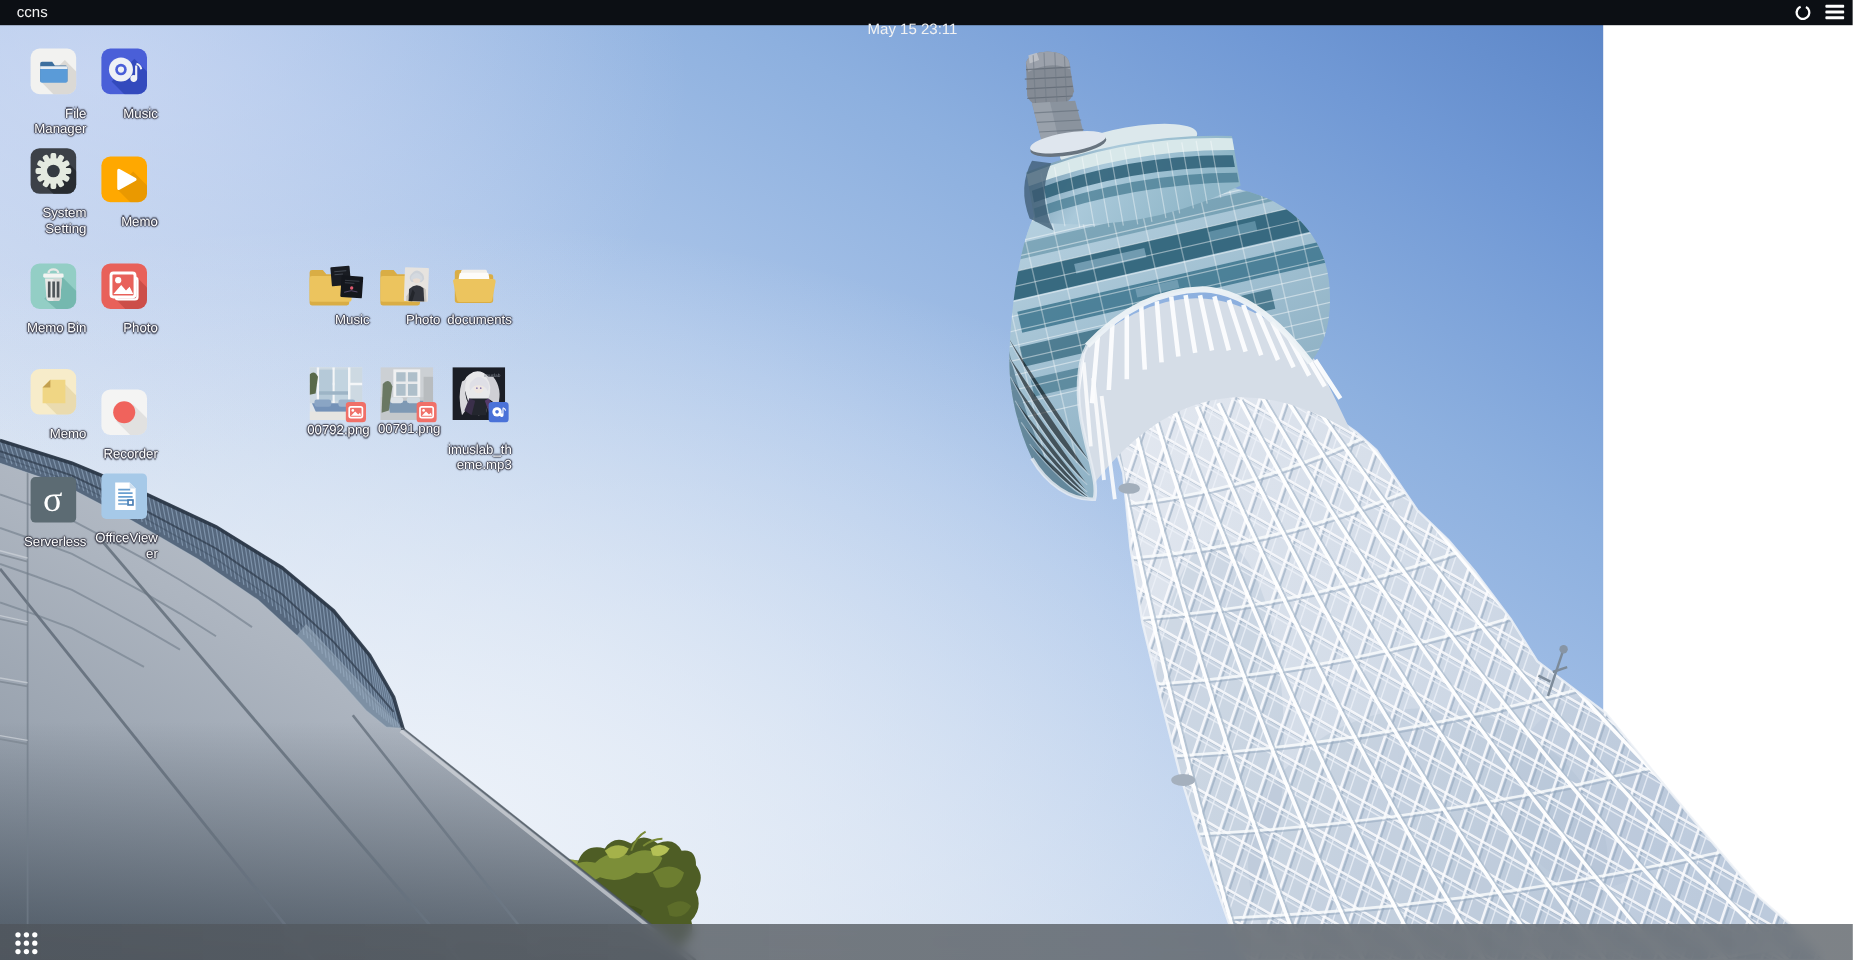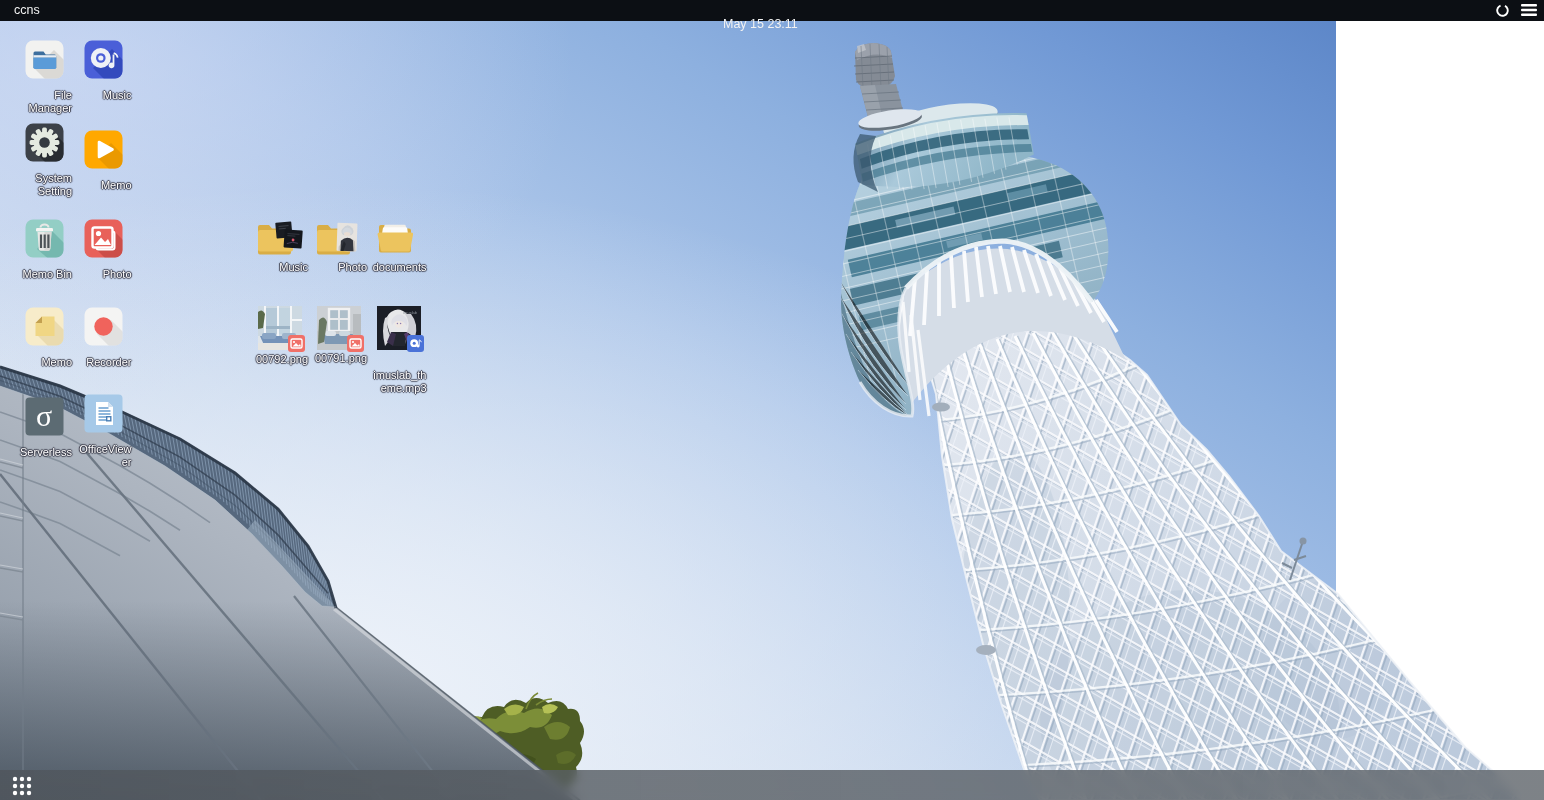--- a/index.html
+++ b/index.html
@@ -360,21 +360,21 @@
           <path d="M17,9.5 h12.5 v19.5 h-19 v-13 z" fill="#f0d684"></path>
           <path d="M17,9.5 L10.5,16 L17,16 Z" fill="#c3a050"></path>
           <defs>
             <clipPath id="crr7">
               <rect x="0.5" y="0.5" width="38" height="38" rx="7.5"></rect>
             </clipPath>
           </defs>
         </svg></div>
       <div class="lbl">Memo</div>
     </div>
-<div class="cell" style="left:72.5px;top:307px;width:62px">
+<div class="cell" style="left:72.5px;top:324px;width:62px">
       <div class="ic" style="width:39px"><svg width="39" height="39" viewBox="0 0 39 39">
           <rect x="0.5" y="0.5" width="38" height="38" rx="7.5" fill="#f4f4f3"></rect>
           <g clip-path="url(#crr8)">
             <polygon points="13,27 27,13 46,32 32,46" fill="#cacaca" opacity="0.45"></polygon>
           </g>
           <circle cx="19.5" cy="19.5" r="9.2" fill="#f0635c"></circle>
           <defs>
             <clipPath id="crr8">
               <rect x="0.5" y="0.5" width="38" height="38" rx="7.5"></rect>
             </clipPath>

